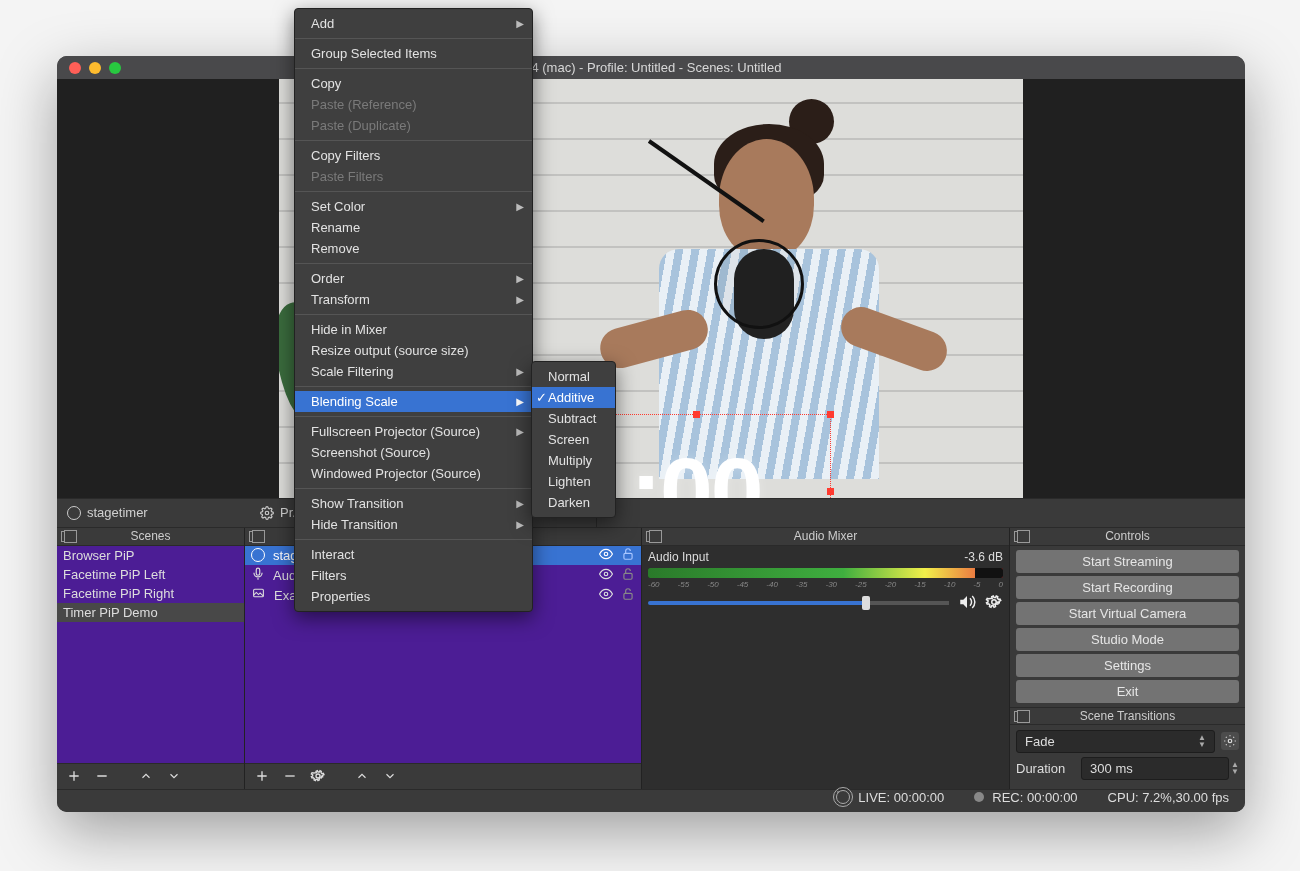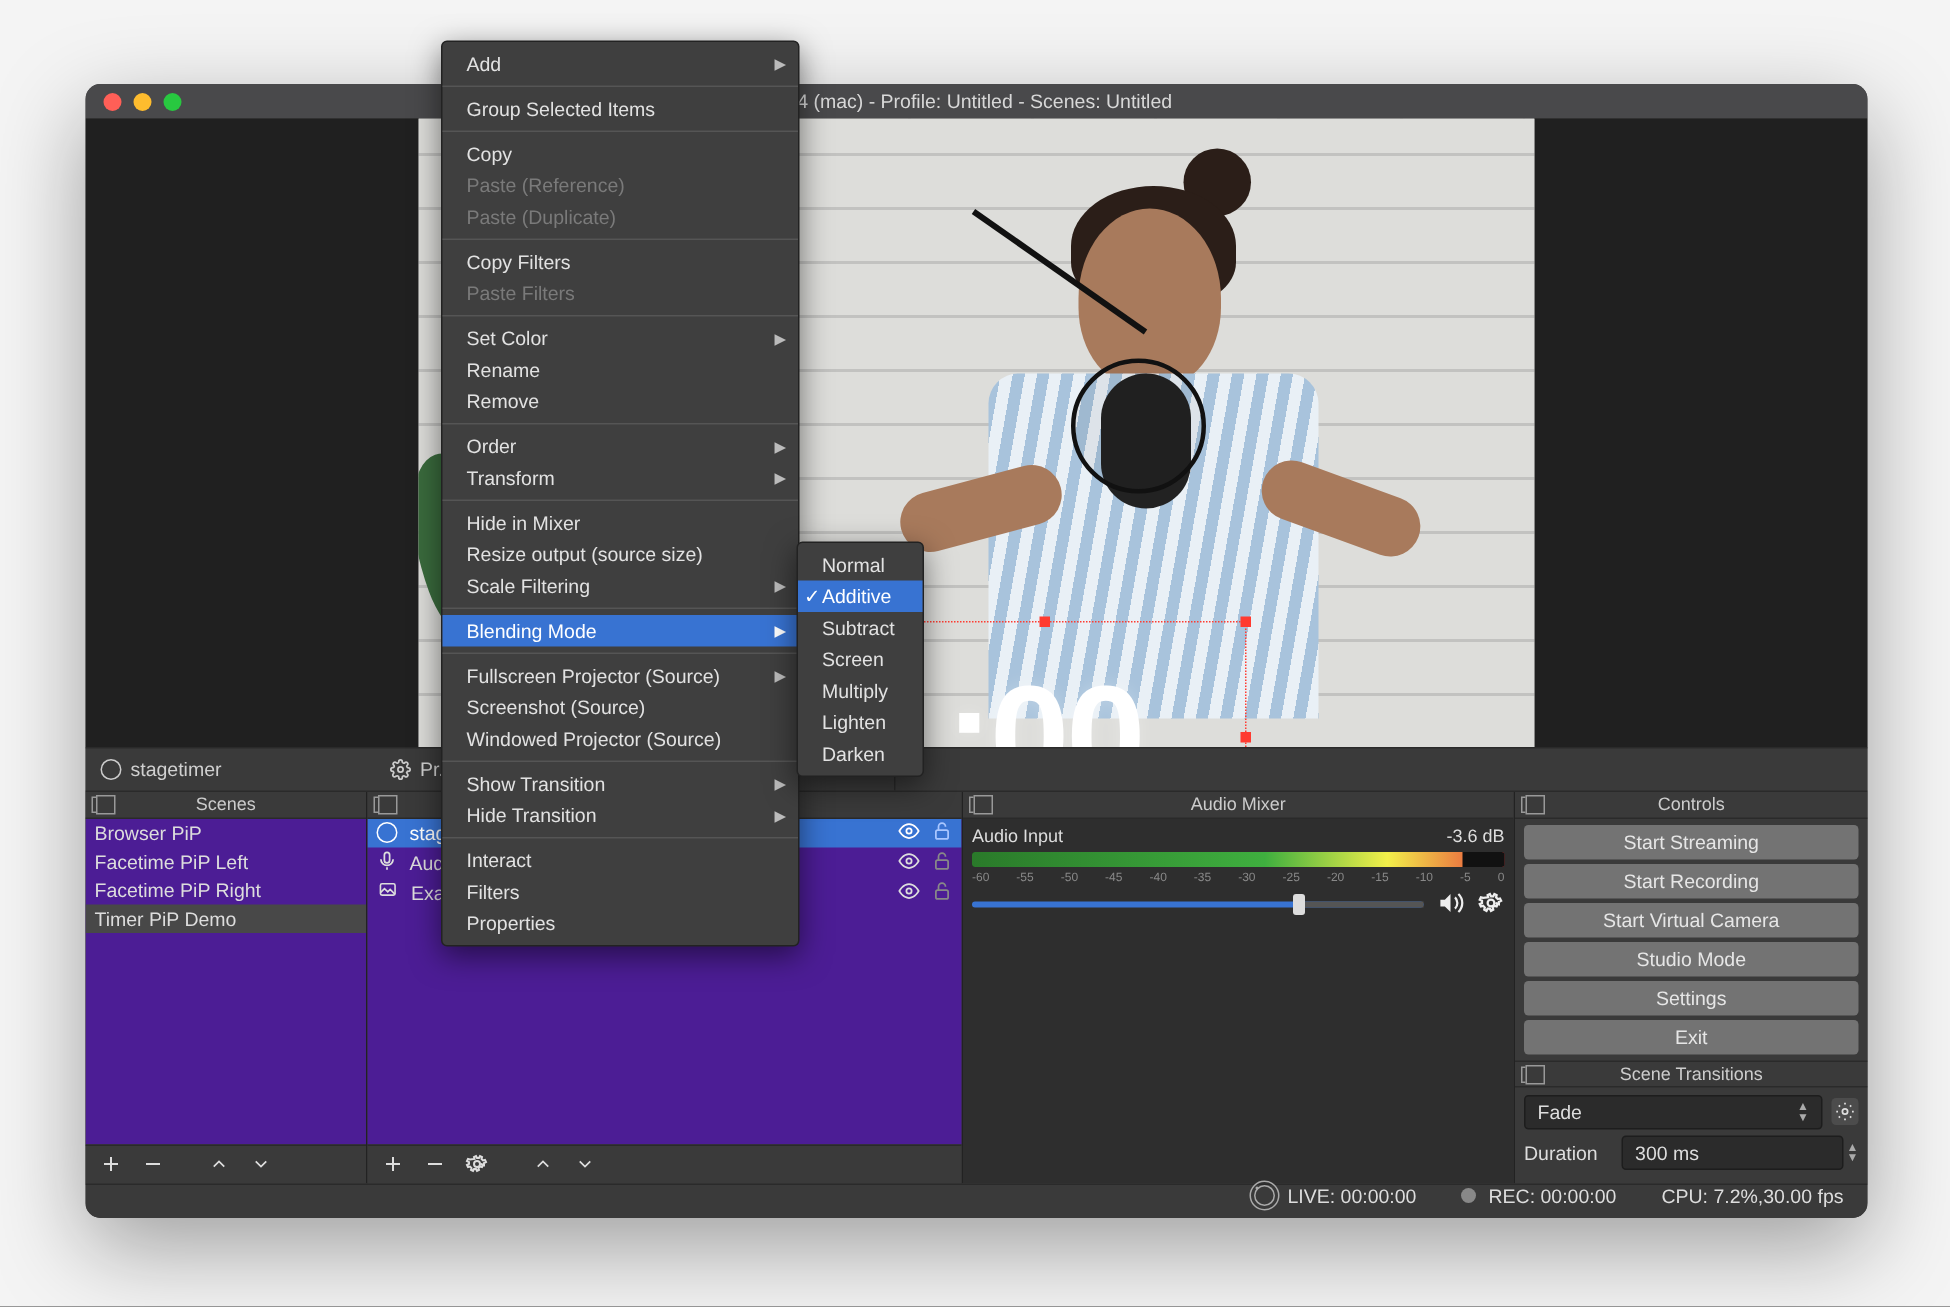--- a/index.html
+++ b/index.html
@@ -60,21 +60,21 @@
   .src-icons{ margin-left:auto; display:flex; gap:6px; align-items:center;}
   .dock-foot { height:26px; background:#3a3a3a; border-top:1px solid #2a2a2a; display:flex; align-items:center; gap:10px; padding:0 8px;}
   .footbtn { color:#ddd; display:flex; align-items:center; justify-content:center; width:18px; height:18px;}
   .footbtn svg{display:block;}
   
   .mixer-body{ background:#2e2e2e; padding:4px 6px; font-size:12px;}
   .mixer-head-row{display:flex; justify-content:space-between; color:#ddd; margin-bottom:4px;}
   .meter{ height:10px; background:#111; position:relative; border-radius:2px; overflow:hidden; margin-bottom:2px;}
   .meter .grad{position:absolute; inset:0; background:linear-gradient(90deg,#2a7a2a 0%,#3faf3f 55%,#f2ef4a 78%,#e73c3c 100%);}
   .meter .mask{position:absolute; right:0; top:0; bottom:0; width:8%; background:#111;}
-  .ticks{ display:flex; justify-content:space-between; font-size:8px; color:#888; margin-bottom:4px;}
+  .ticks{ display:flex; justify-content:space-between; font-size:8px; color:#888; margin-bottom:4px;font-style:italic;}
   .slider-row{display:flex; align-items:center; gap:8px;}
   .slider{ flex:1; height:4px; background:#3873d2; border-radius:2px; position:relative;}
   .slider .rest{position:absolute; left:72%; right:0; top:0; bottom:0; background:#555;}
   .slider .thumb{position:absolute; left:71%; top:-5px; width:8px; height:14px; background:#ddd; border-radius:2px;}
   
   .controls-body{ background:#3a3a3a; padding:4px 6px; display:flex; flex-direction:column; gap:3px;}
   .ctrl-btn{ background:#737373; color:#e6e6e6; text-align:center; padding:4px 4px; font-size:13px; border-radius:3px;}
   
   .trans-body{ background:#3a3a3a; padding:5px 6px; font-size:13px; color:#ddd;}
   .trans-row{display:flex; align-items:center; gap:6px; margin-bottom:4px;}
@@ -391,21 +391,21 @@
     <div class="stat">
       <span class="recicon"></span>
       <span>REC: 00:00:00</span>
     </div>
     <div class="stat">
       <span>CPU: 7.2%,30.00 fps</span>
     </div>
   </div>
 </div>
 
-<div class="ctx" style="left:294px; top:27px; width:239px;text-align:center;">
+<div class="ctx" style="left:294px; top:8px; width:239px;text-align:center;">
   <div class="item">
       <span>Add</span>
       <span class="arrow">▶</span>
     </div>
   <div class="sep"></div>
   <div class="item">
       <span>Group Selected Items</span>
     </div>
   <div class="sep"></div>
   <div class="item">
@@ -450,21 +450,21 @@
     </div>
   <div class="item">
       <span>Resize output (source size)</span>
     </div>
   <div class="item">
       <span>Scale Filtering</span>
       <span class="arrow">▶</span>
     </div>
   <div class="sep"></div>
   <div class="item hl">
-      <span>Blending Mode</span>
+      <span>Blending Scale</span>
       <span class="arrow">▶</span>
     </div>
   <div class="sep"></div>
   <div class="item">
       <span>Fullscreen Projector (Source)</span>
       <span class="arrow">▶</span>
     </div>
   <div class="item">
       <span>Screenshot (Source)</span>
     </div>

